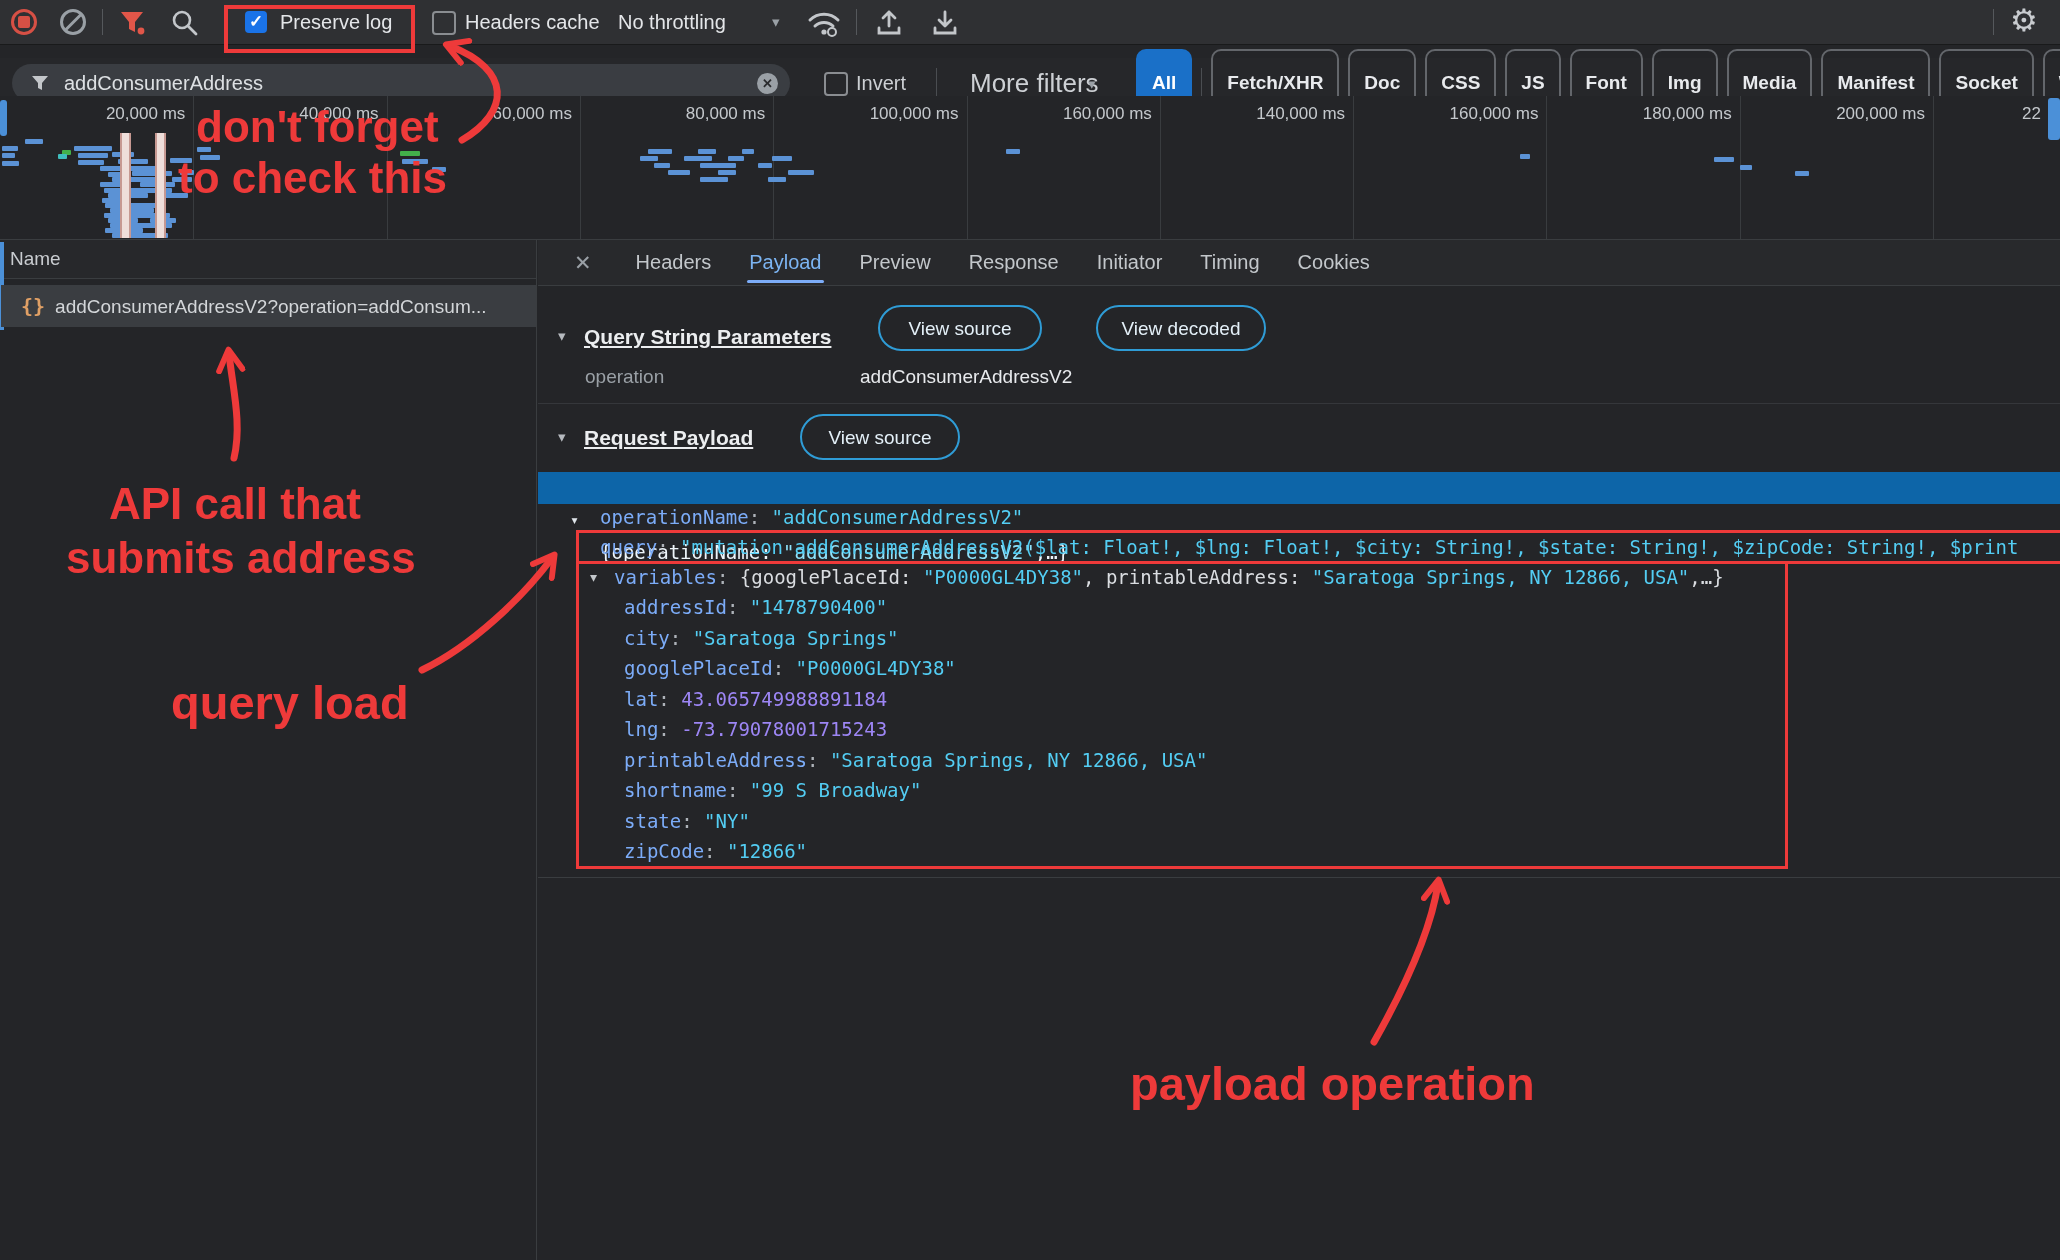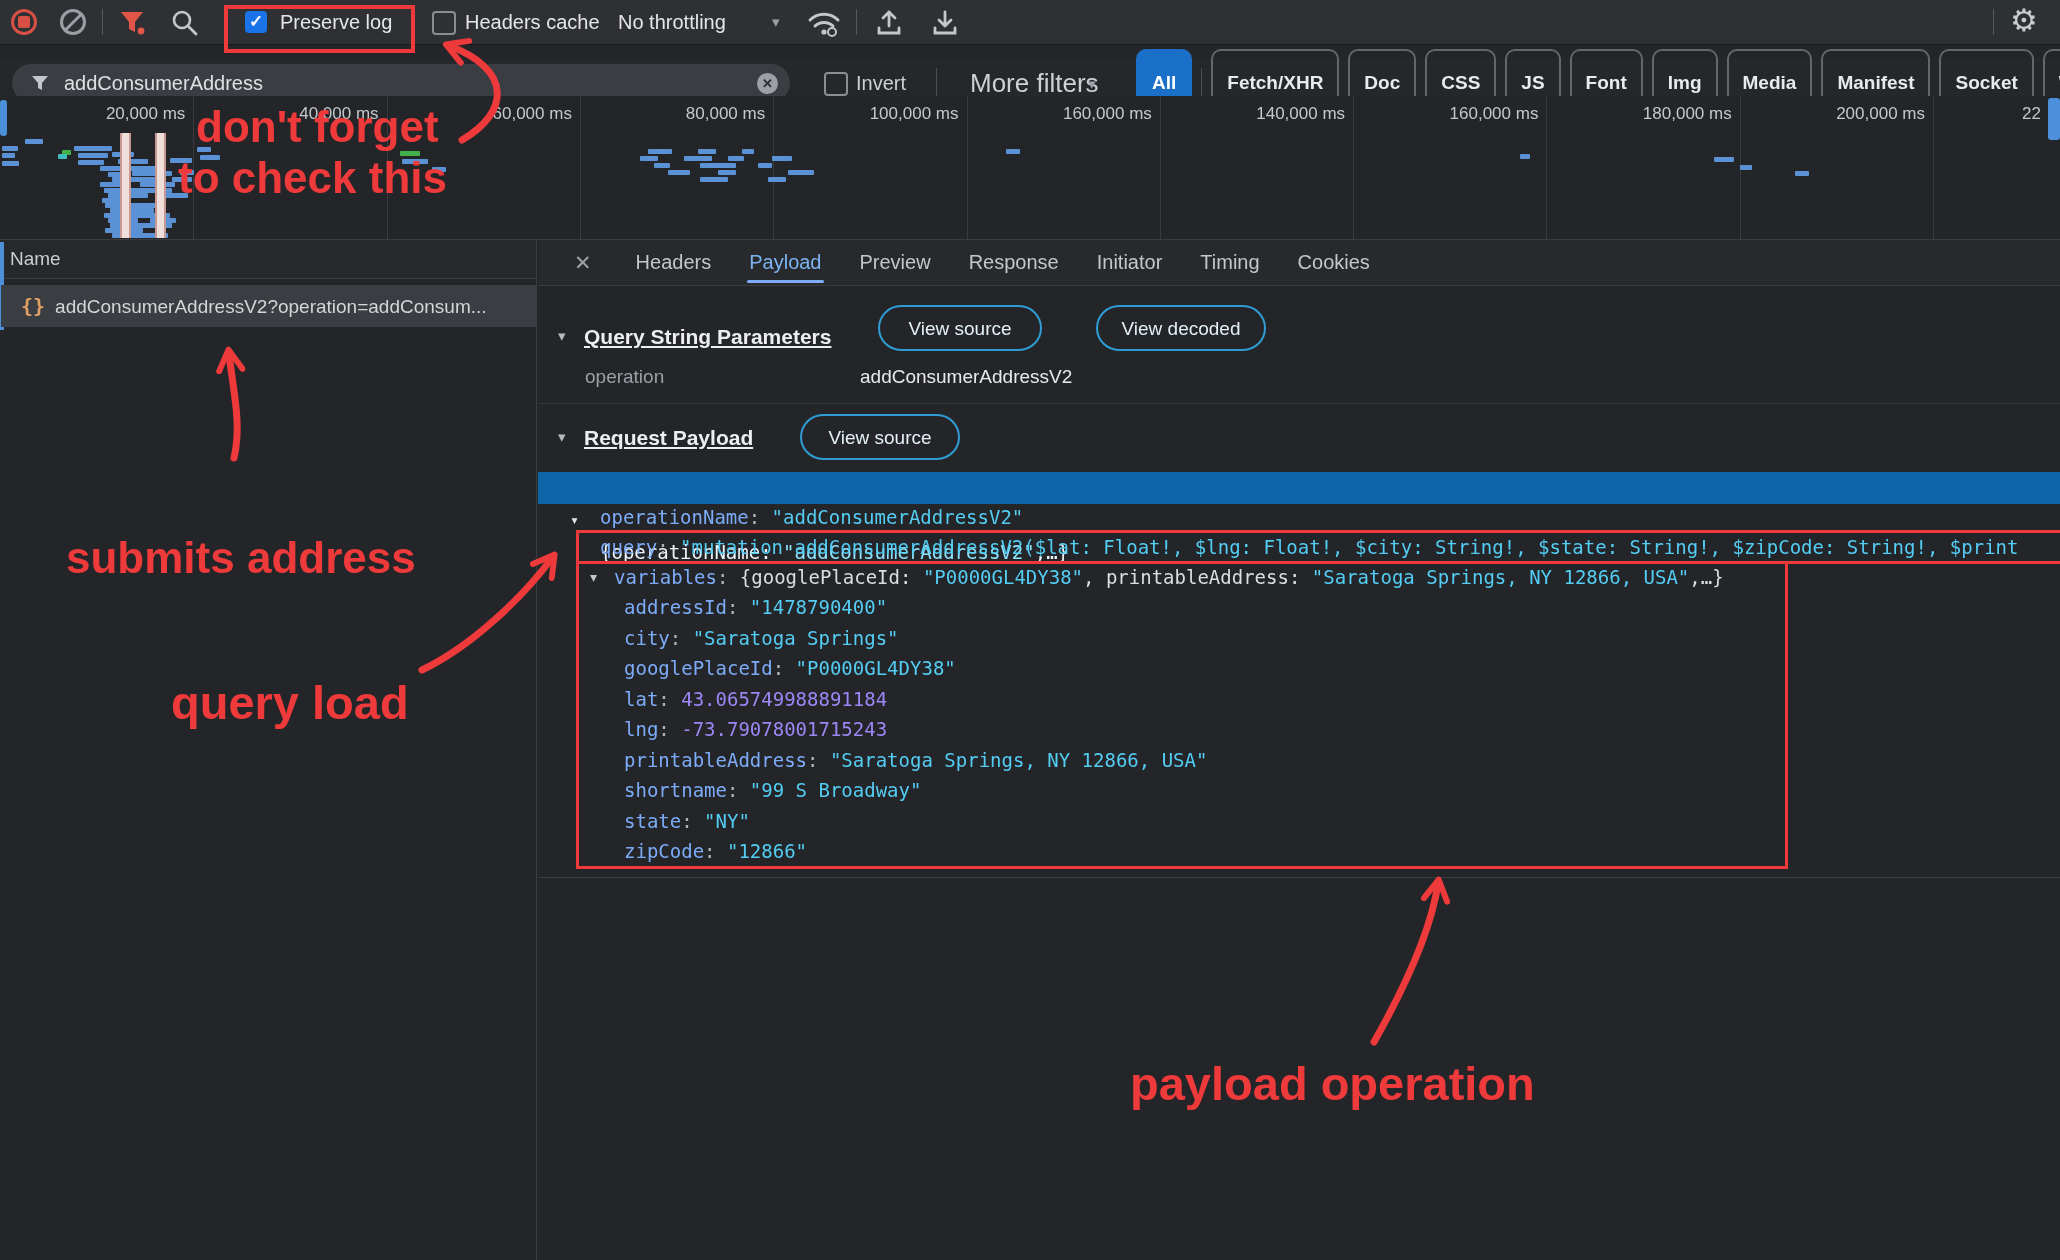--- a/index.html
+++ b/index.html
@@ -292,20 +292,21 @@
     </div>
 
   <div class="hline" style="left:538px;top:877px;width:1522px;background:#3a3d40;"></div>
 
   <div class="redbox" style="left:224px;top:5px;width:183px;height:40px;border-width:4px;"></div>
   <div class="redbox" style="left:576px;top:530px;width:1520px;height:28px;"></div>
   <div class="redbox" style="left:576px;top:561px;width:1206px;height:302px;"></div>
 
   <div class="ann" style="left:196px;top:102px;font-size:44px;">don't forget</div>
   <div class="ann" style="left:178px;top:153px;font-size:44px;">to check this</div>
+  <div class="ann" style="left:109px;top:479px;font-size:44px;">API call that</div>
   <div class="ann" style="left:66px;top:533px;font-size:44px;">submits address</div>
   <div class="ann" style="left:171px;top:675px;font-size:47px;">query load</div>
   <div class="ann" style="left:1130px;top:1056px;font-size:47px;">payload operation</div>
 
   <svg id="arrows" width="2060" height="1260" viewBox="0 0 2060 1260">
     <defs>
       <marker id="ah" viewBox="0 0 10 10" refX="6.5" refY="5" markerWidth="4.2" markerHeight="4.2" orient="auto" markerUnits="strokeWidth">
         <path d="M1,1 L8,5 L1,9" fill="none" stroke="#ee3a3a" stroke-width="2" stroke-linecap="round" stroke-linejoin="round"></path>
       </marker>
     </defs>

